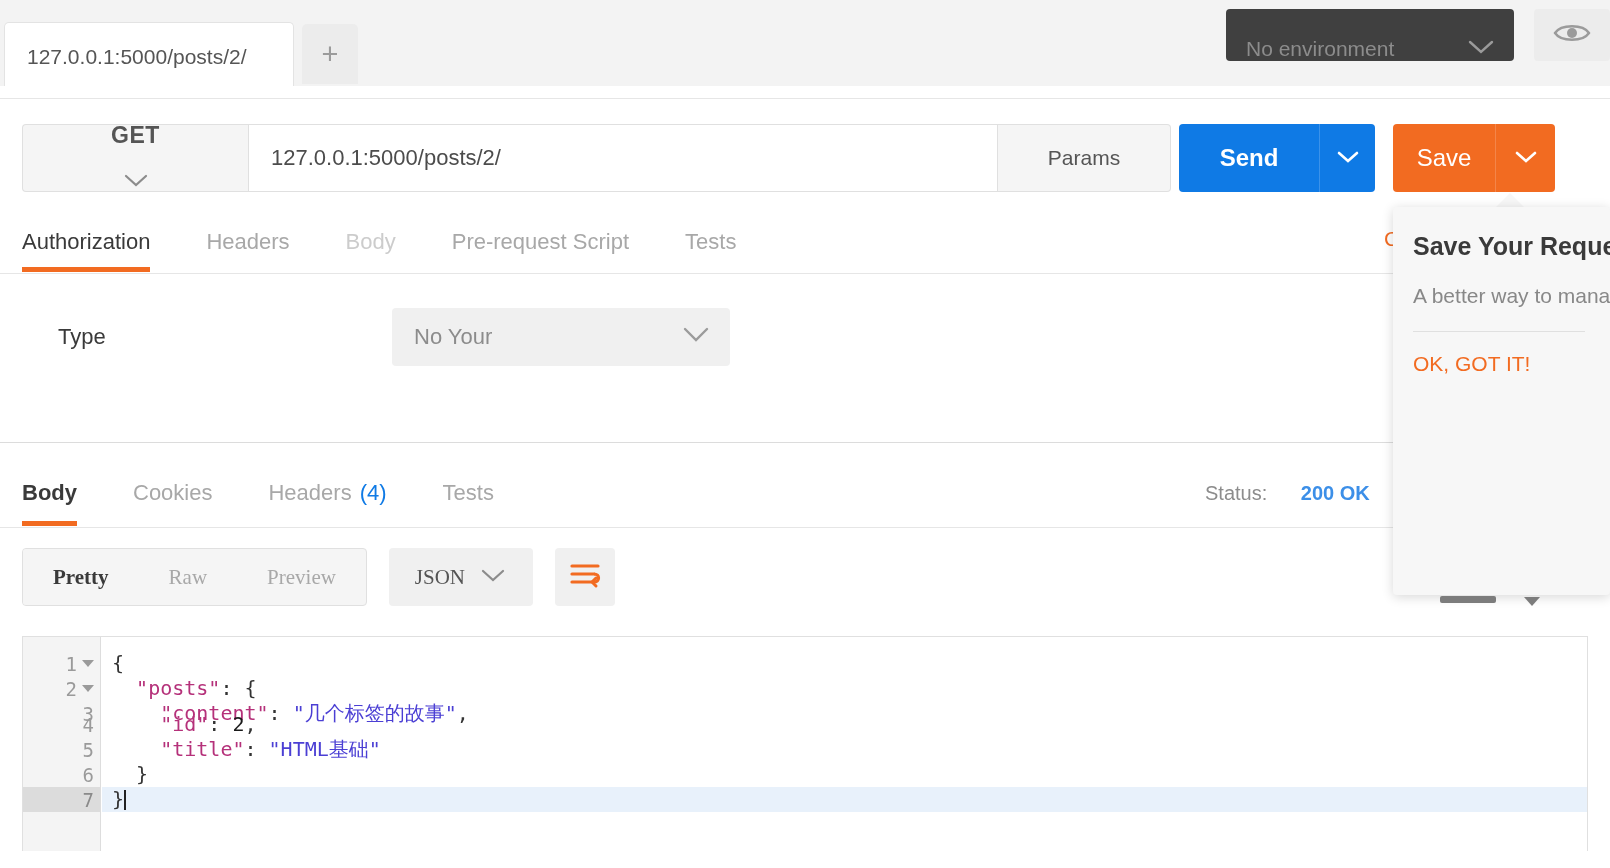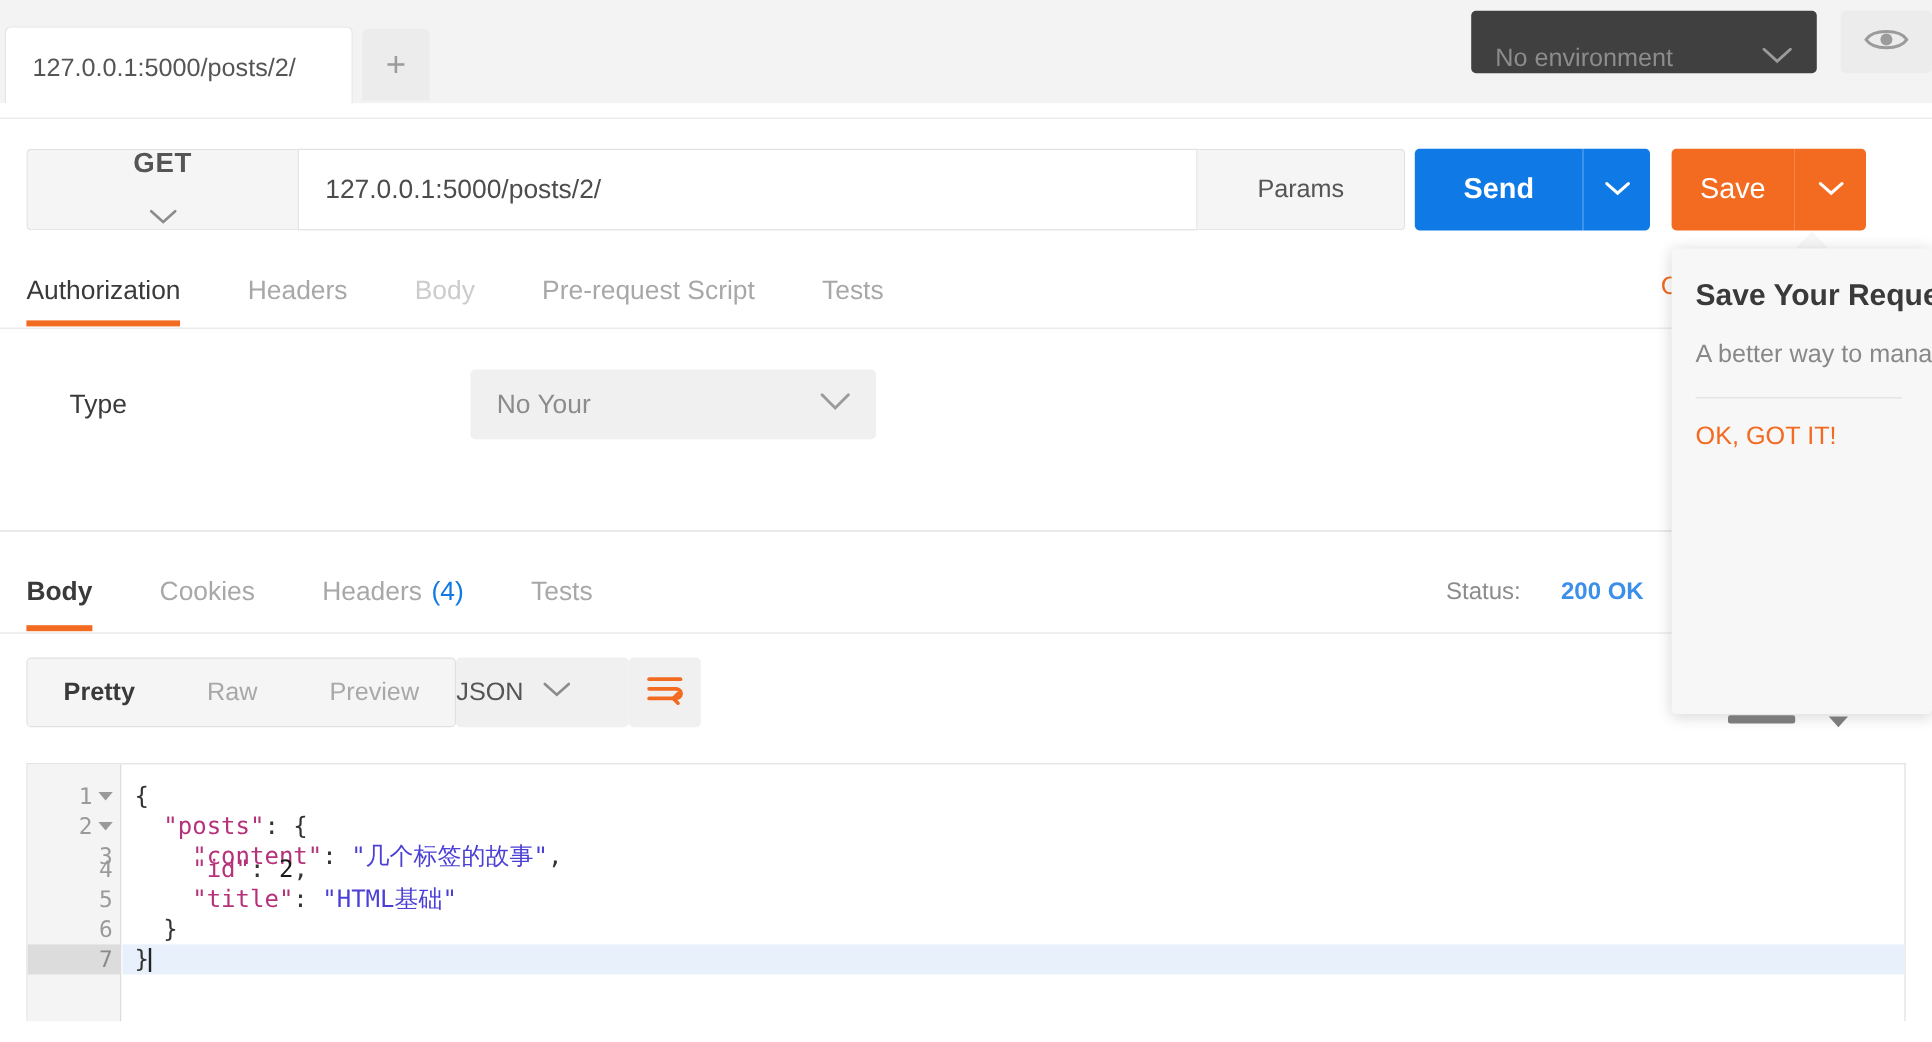--- a/index.html
+++ b/index.html
@@ -175,35 +175,35 @@
   .hcount { color: #0f7ae5; }
   .status-wrap {
     position: absolute; left: 1205px; top: 22px;
     font-size: 20px; color: #8c8c8c; white-space: nowrap;
   }
   .status-val { color: #3c8fe8; font-weight: bold; margin-left: 28px; }
 
   
   .body-toolbar {
     position: absolute; left: 22px; top: 88px;
-    display: flex; align-items: center; 
+    display: flex; align-items: center; gap: 22px; font-family: Liberation Serif, serif;
   }
   .seg {
     display: flex; height: 58px;
     border: 1px solid #e0e0e0; border-radius: 4px; overflow: hidden;
     background: #f5f5f5;
   }
   .seg > div {
     display: flex; align-items: center; justify-content: center;
     font-size: 21px; color: #a8a8a8; padding: 0 30px;
   }
   .seg > div.active { color: #3a3a3a; font-weight: bold; background: #f5f5f5; }
   .fmt-select {
     width: 144px; height: 58px; background: #f0f0f0; border-radius: 4px;
-    display: flex; align-items: center; gap: 14px;
+    display: flex; align-items: center; justify-content: center; gap: 14px;
     font-size: 21px; color: #555555;
   }
   .wrap-btn {
     width: 60px; height: 58px; background: #f0f0f0; border-radius: 4px;
     display: flex; align-items: center; justify-content: center;
   }
 
   
   .editor {
     position: absolute; left: 22px; top: 176px;

